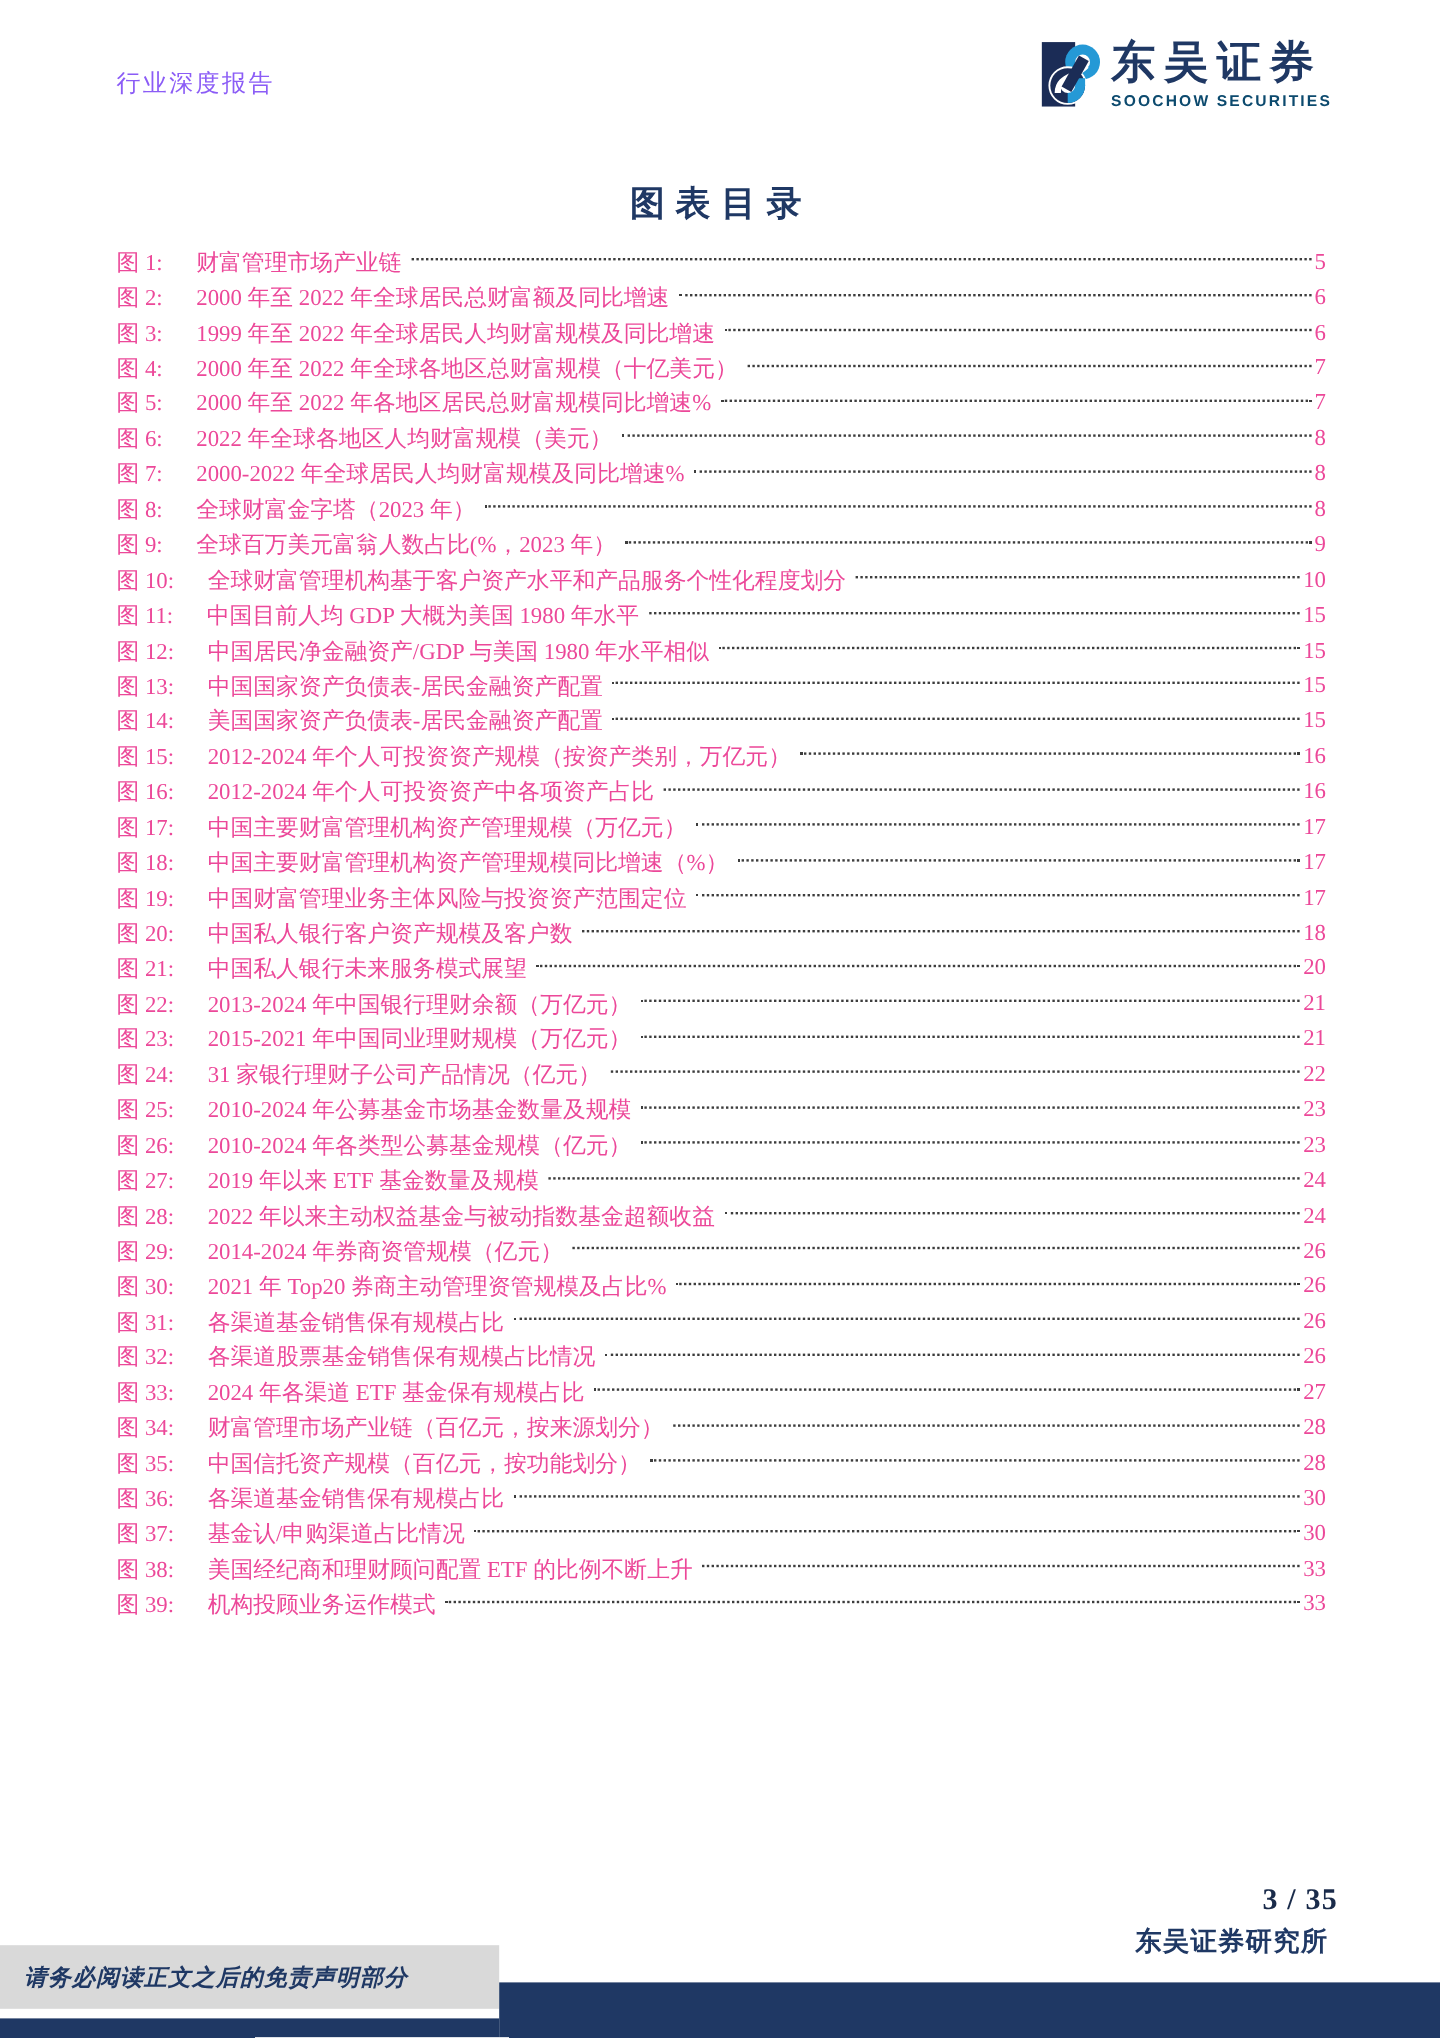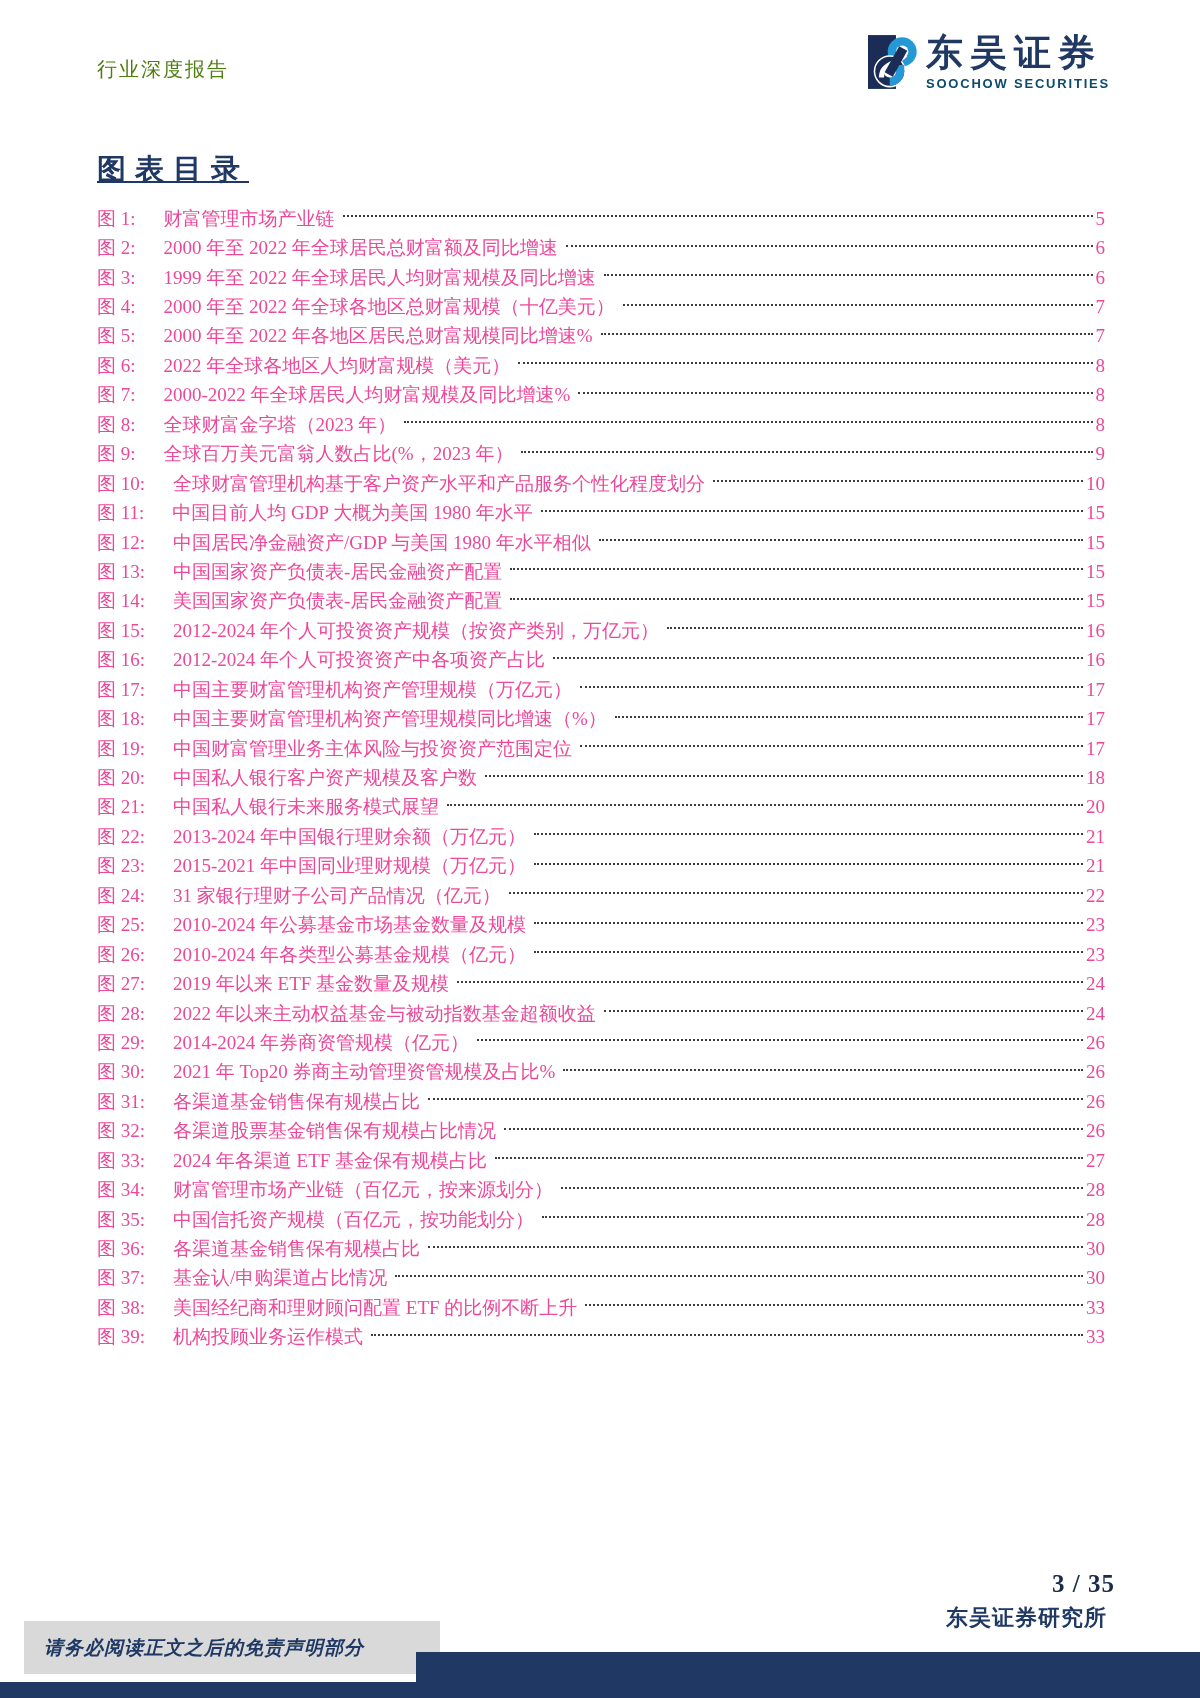--- a/index.html
+++ b/index.html
@@ -7,21 +7,21 @@
     position:relative;
     width:1200px; height:1698px;
     background:#ffffff;
     overflow:hidden;
     font-family:"Liberation Serif","DejaVu Serif",serif;
   }
 
   
   .report-type {
     position:absolute; left:97px; top:56px;
-    font-size:20px; color:#4d7c0f;
+    font-size:20px; color:#8b5cf6;
     letter-spacing:2px;
   }
   .logo {
     position:absolute; top:34px; right:90px;
     display:flex; align-items:center; gap:0;
   }
   .logo-mark { width:58px; height:54px; display:block; }
   .logo-text { display:flex; flex-direction:column; align-items:flex-start; }
   .brand-cn {
     font-size:37px; font-weight:bold; color:#1f3864;
@@ -30,24 +30,23 @@
   .brand-en {
     font-size:13px; font-weight:bold; color:#0c4a6e;
     letter-spacing:1.8px; margin-top:3px;
     font-family:"Liberation Sans","DejaVu Sans",sans-serif;
     white-space:nowrap;
   }
 
   
   .page-title {
     position:absolute; top:150px; left:97px; width:1008px;
-    text-align:left;
+    text-align:center;
     font-size:29px; font-weight:bold; color:#1f3864;
     letter-spacing:9px;
-    text-decoration:underline;
   }
 
   
   .toc {
     position:absolute; top:204px; left:97px; width:1008px;
   }
   .toc-row {
     display:flex; align-items:center;
     height:29.45px;
     font-size:19px; color:#ec4899;
@@ -71,21 +70,21 @@
     position:absolute; top:1603px; right:93px;
     font-size:22px; font-weight:bold; color:#1f3864;
     letter-spacing:1px;
     margin-left:20px;
   }
   .disclaimer-box {
     position:absolute; left:0; top:1621px;
     width:416px; height:53px;
     background:#d9d9d9;
     display:flex; align-items:center;
-    padding-left:20px; box-sizing:border-box;margin-left:24px;
+    padding-left:20px; box-sizing:border-box;
   }
   .disclaimer-text {
     font-size:19px; font-weight:bold; font-style:italic;
     color:#1f3864; letter-spacing:1px;
   }
   .footer-band-right {
     position:absolute; left:416px; right:0; top:1652px; height:46px;
     background:#1f3864;
   }
   .footer-band-left {

